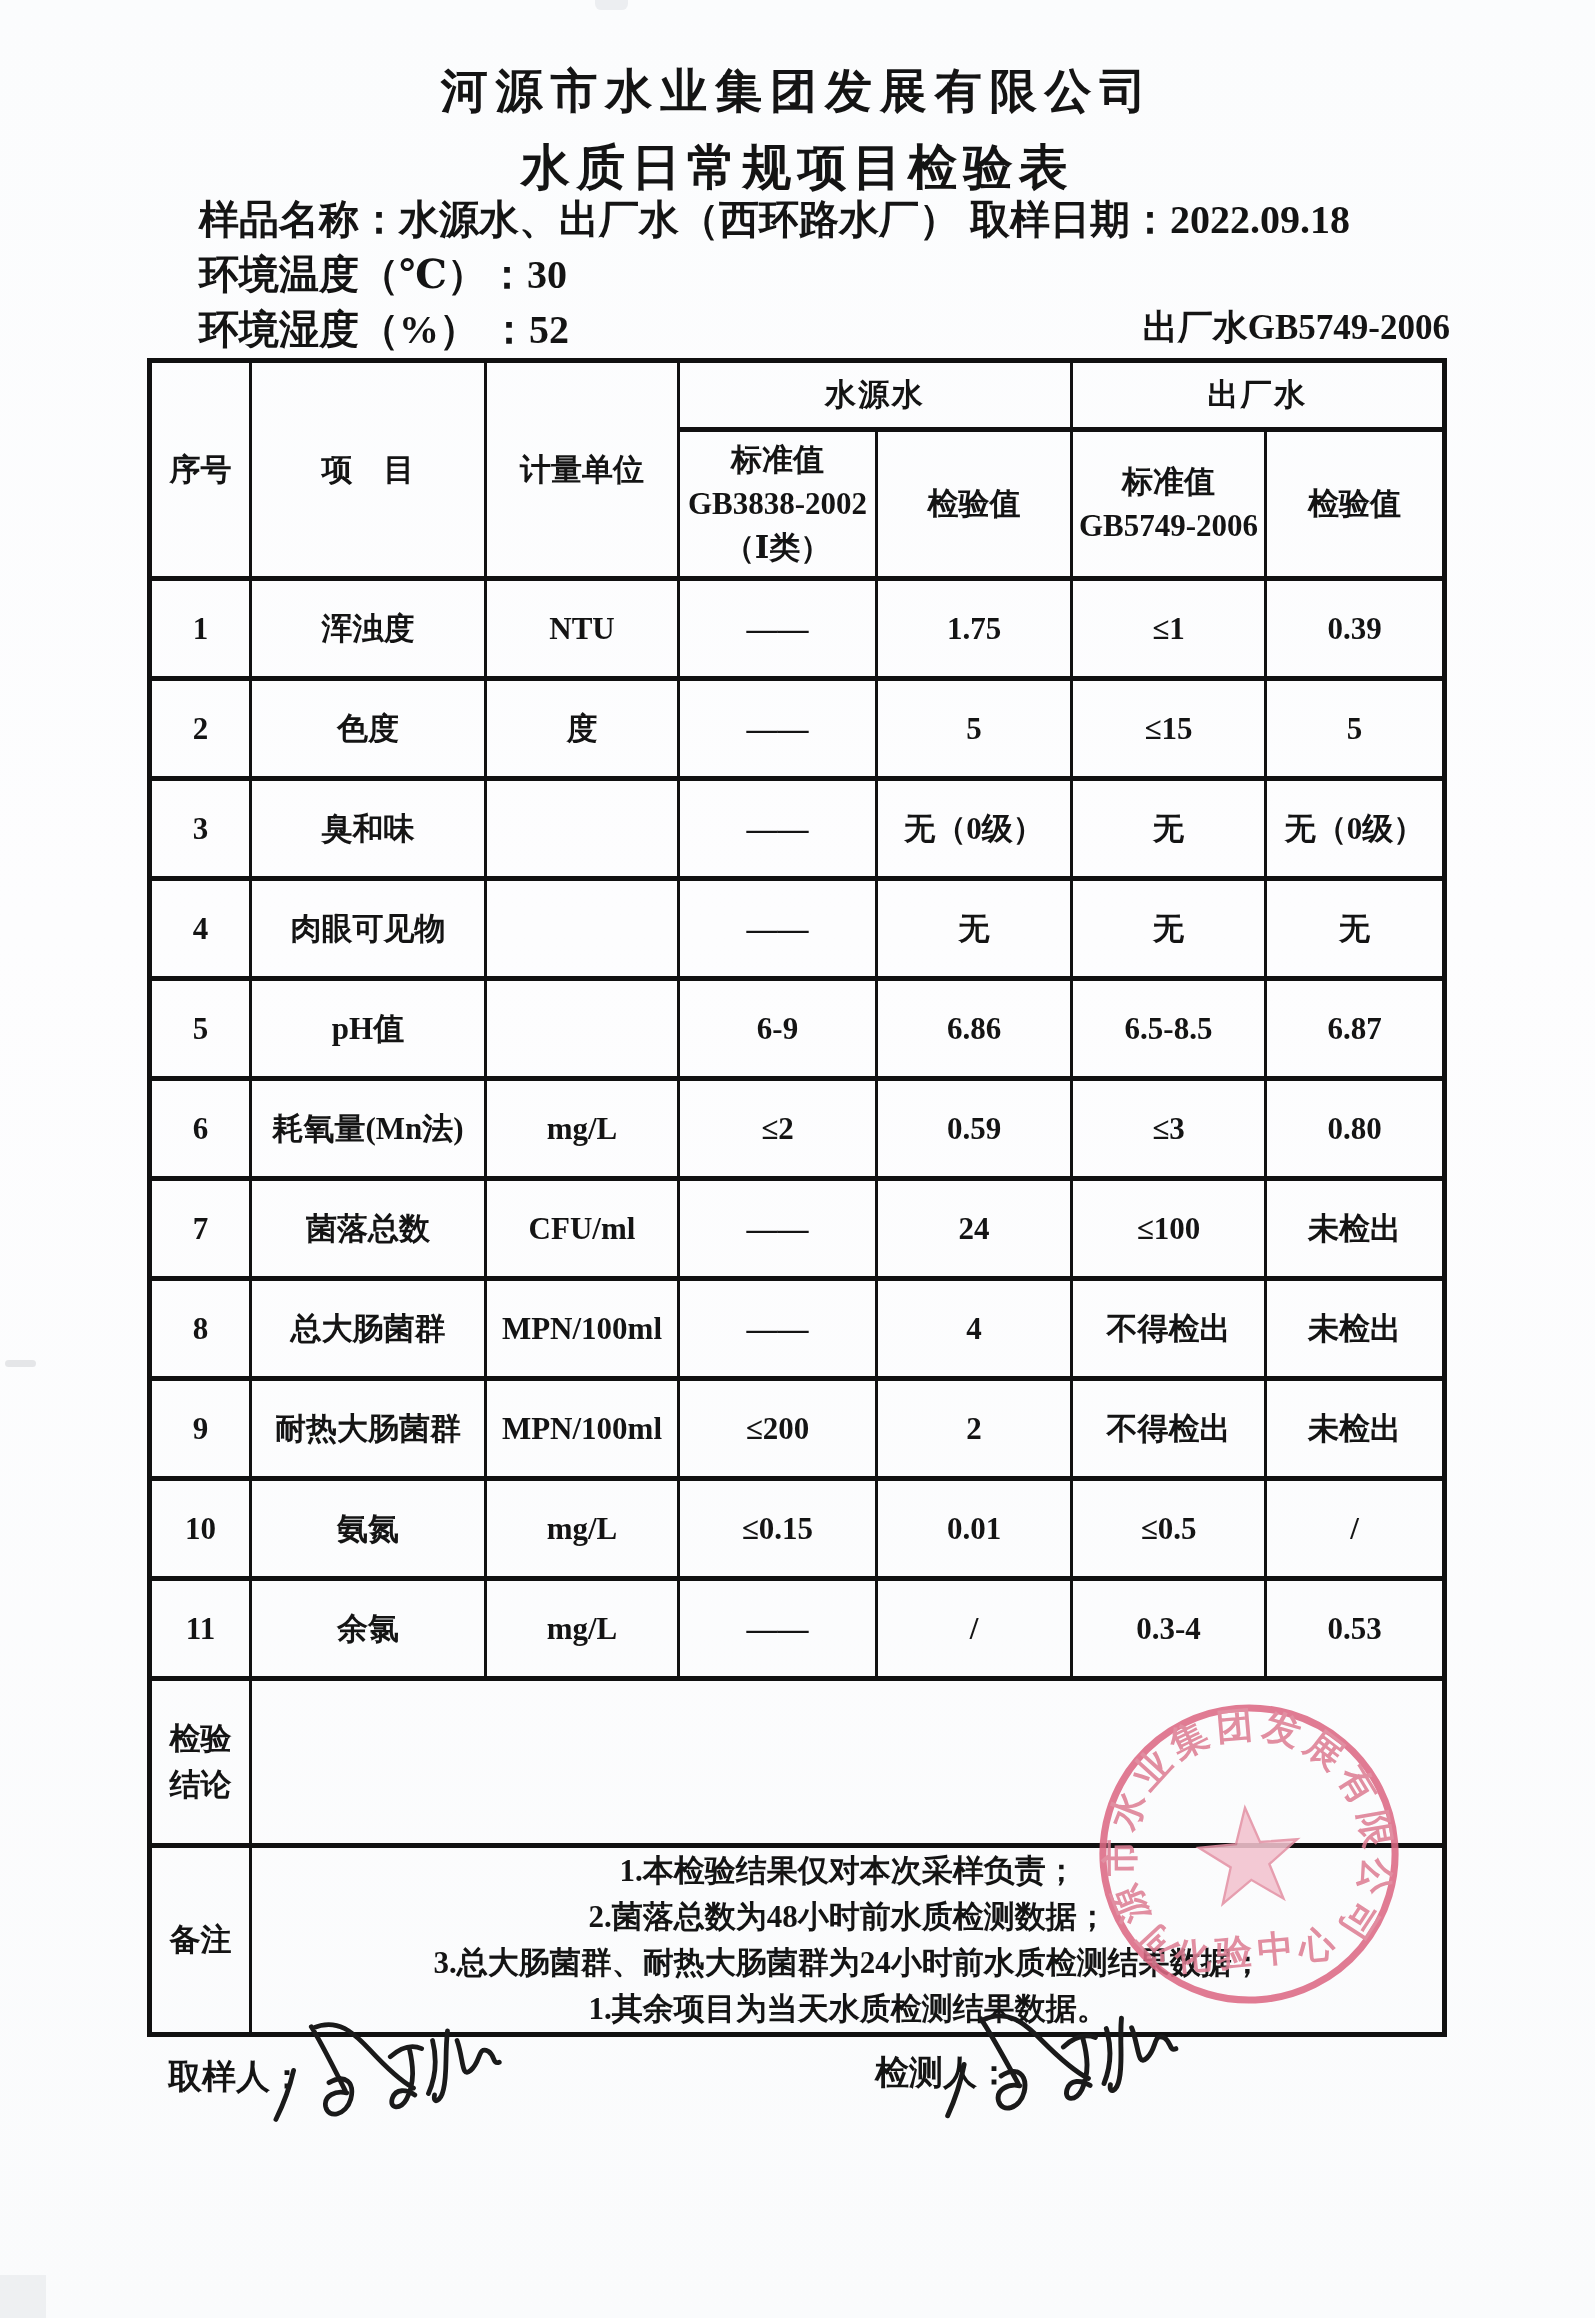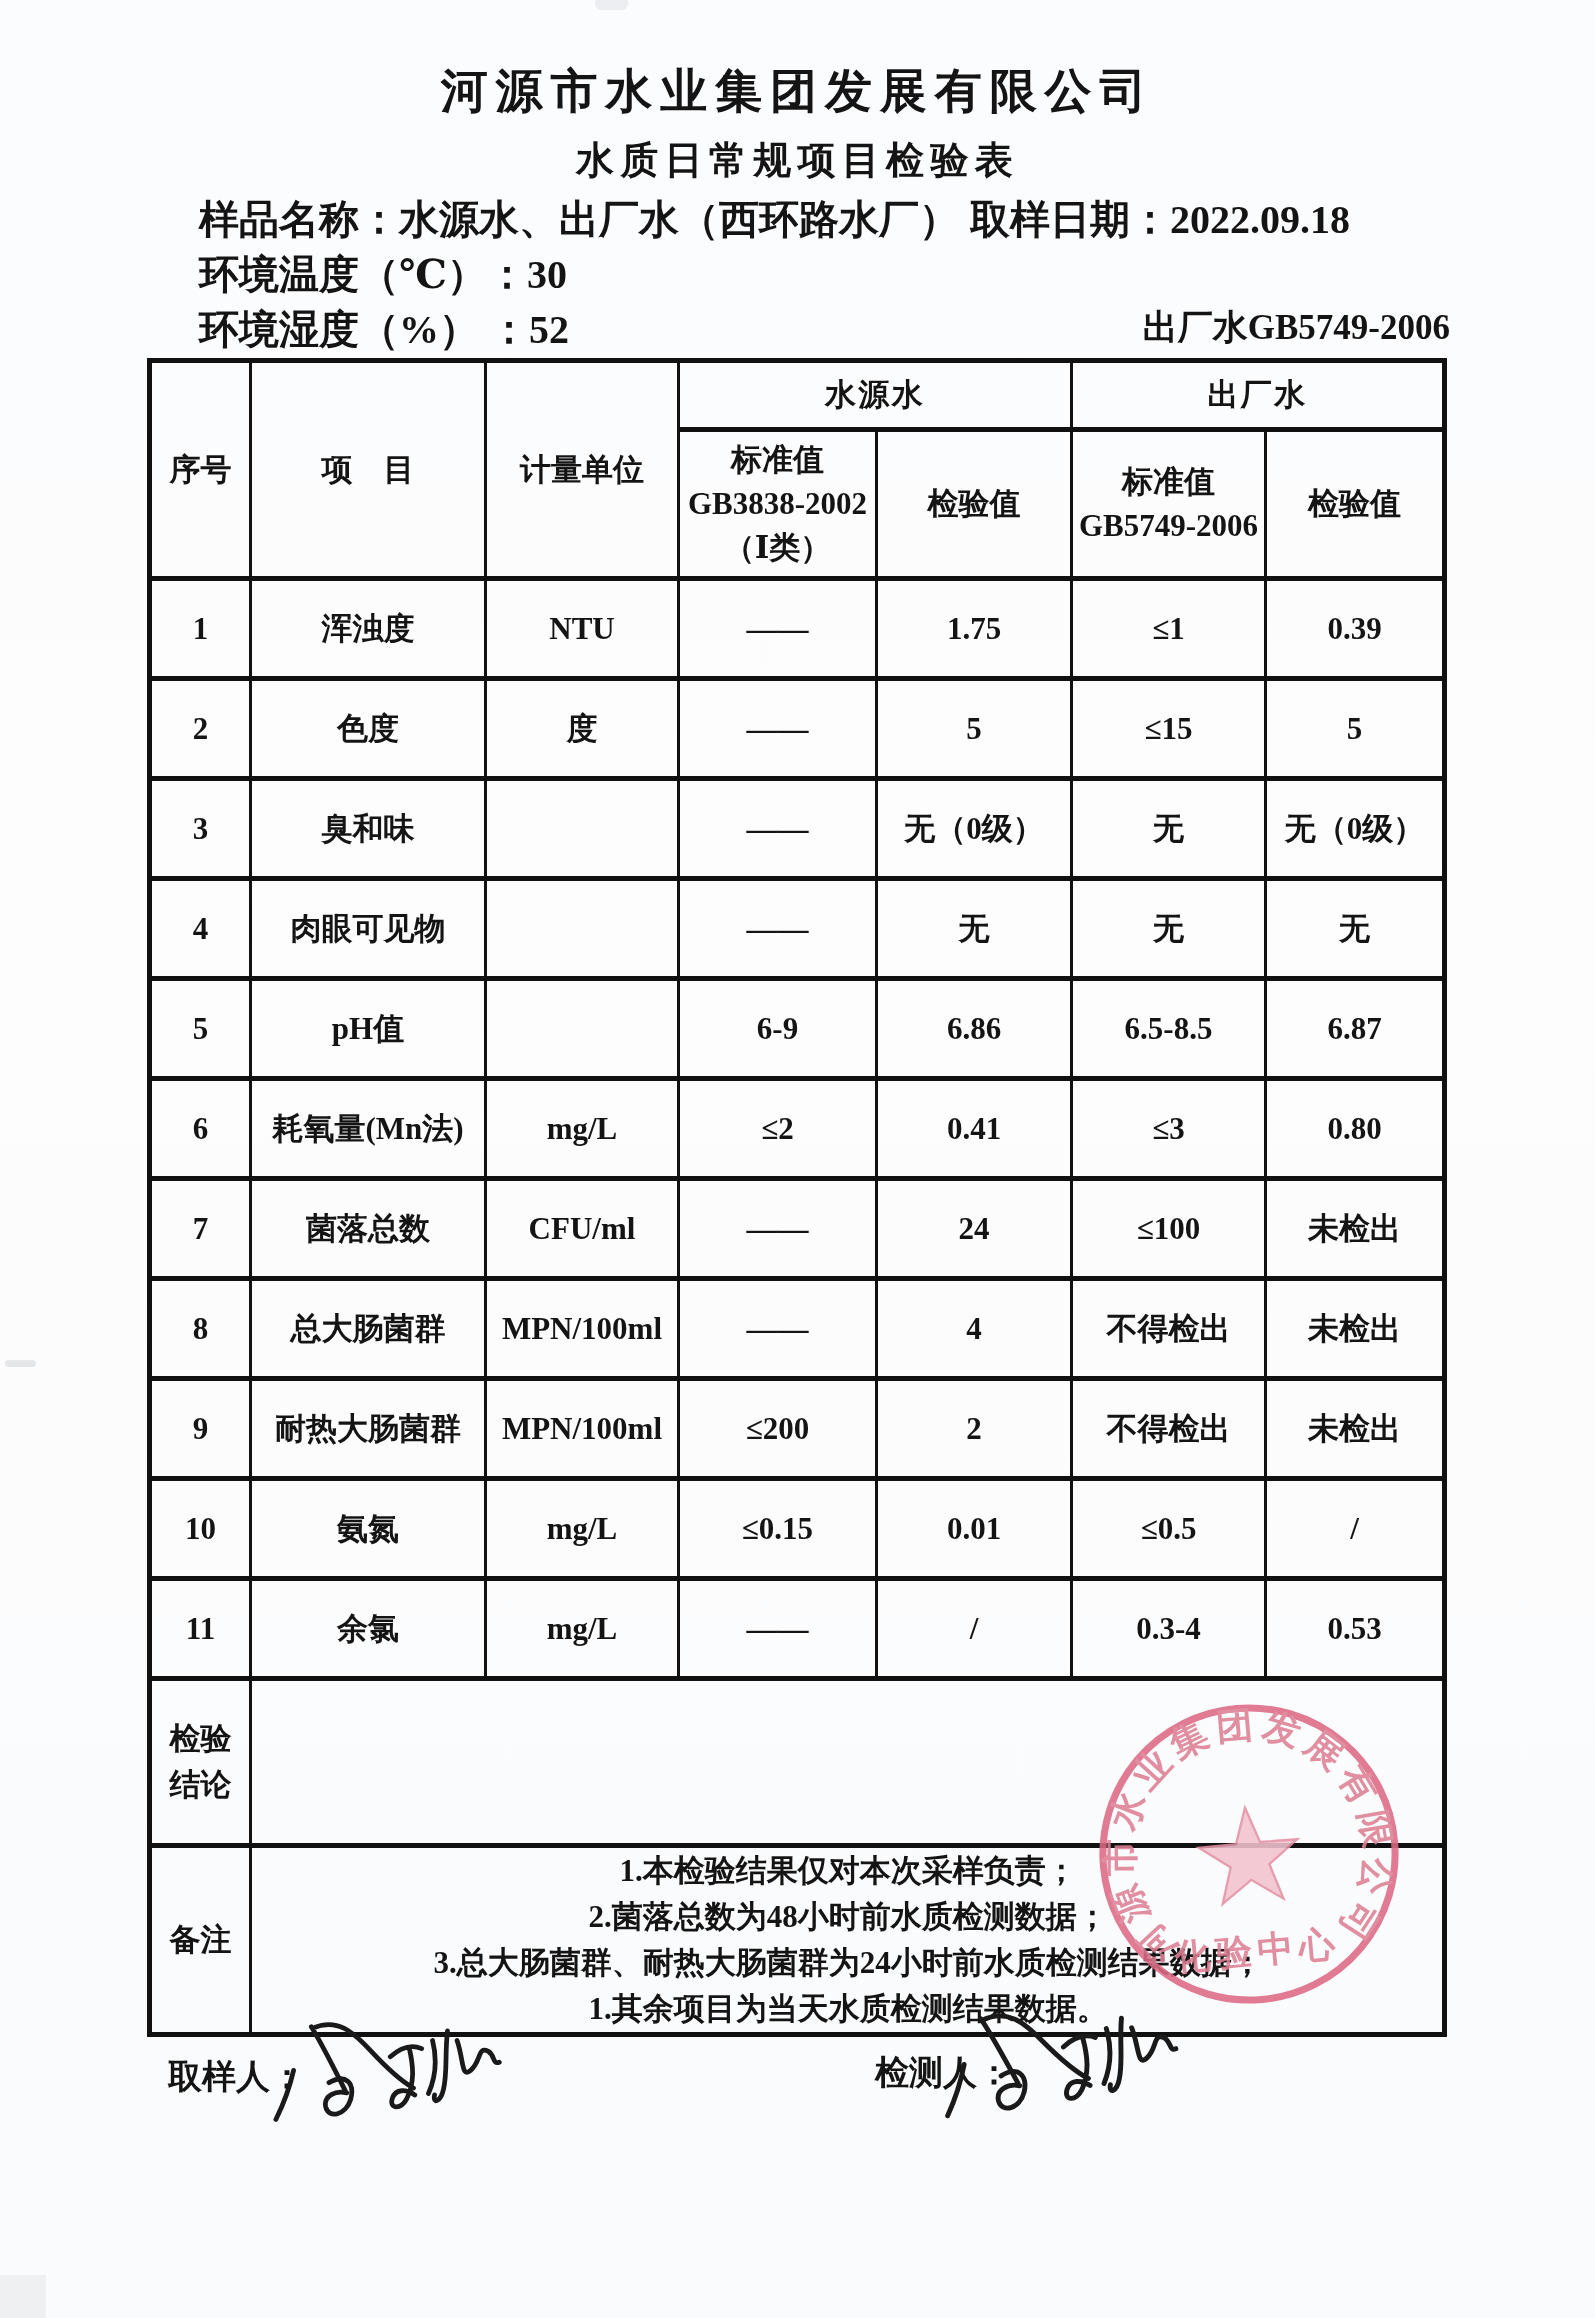--- a/index.html
+++ b/index.html
@@ -2,21 +2,21 @@
 <html style="font-size:12.6px"><head>
 <meta charset="utf-8">
 <style>
   html,body{margin:0;padding:0;background:#ffffff;}
   body{width:1595px;height:2319px;position:relative;font-family:"Liberation Serif","DejaVu Serif",serif;color:#141414;}
   .page{position:absolute;inset:0;background:linear-gradient(180deg,#fbfcfd 0%,#fdfdfe 40%,#fafbfc 100%);overflow:hidden;}
 
   .company-title{position:absolute;top:60px;left:0;width:1595px;text-align:center;
     font-size:47px;font-weight:700;letter-spacing:7.9px;}
   .form-title{position:absolute;top:135px;left:0;width:1595px;text-align:center;
-    font-size:38px;font-weight:700;letter-spacing:6.3px;}
+    font-size:49px;font-weight:700;letter-spacing:6.3px;}
 
   .info-line{position:absolute;left:199px;font-size:40px;font-weight:600;white-space:nowrap;}
   .il-1{top:192px;}
   .il-2{top:247px;}
   .il-3{top:302px;}
   .info-gap{display:inline-block;width:11px;}
   .info-right{position:absolute;font-size:35px;font-weight:600;white-space:nowrap;}
   .ir-2{top:247px;right:142px;}
   .ir-3{top:304px;right:145px;}
 
@@ -135,21 +135,21 @@
         <td>6-9</td>
         <td>6.86</td>
         <td>6.5-8.5</td>
         <td>6.87</td>
       </tr>
       <tr class="r-data">
         <td>6</td>
         <td class="c-item">耗氧量(Mn法)</td>
         <td>mg/L</td>
         <td>≤2</td>
-        <td>0.41</td>
+        <td>0.59</td>
         <td>≤3</td>
         <td>0.80</td>
       </tr>
       <tr class="r-data">
         <td>7</td>
         <td class="c-item">菌落总数</td>
         <td>CFU/ml</td>
         <td>——</td>
         <td>24</td>
         <td>≤100</td>

